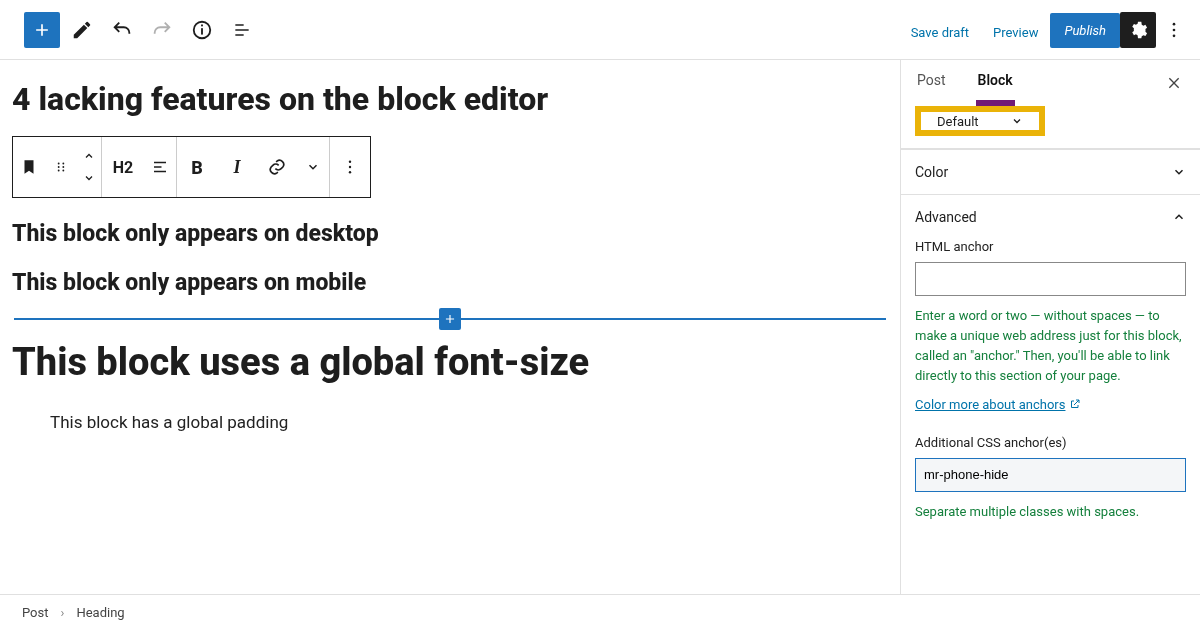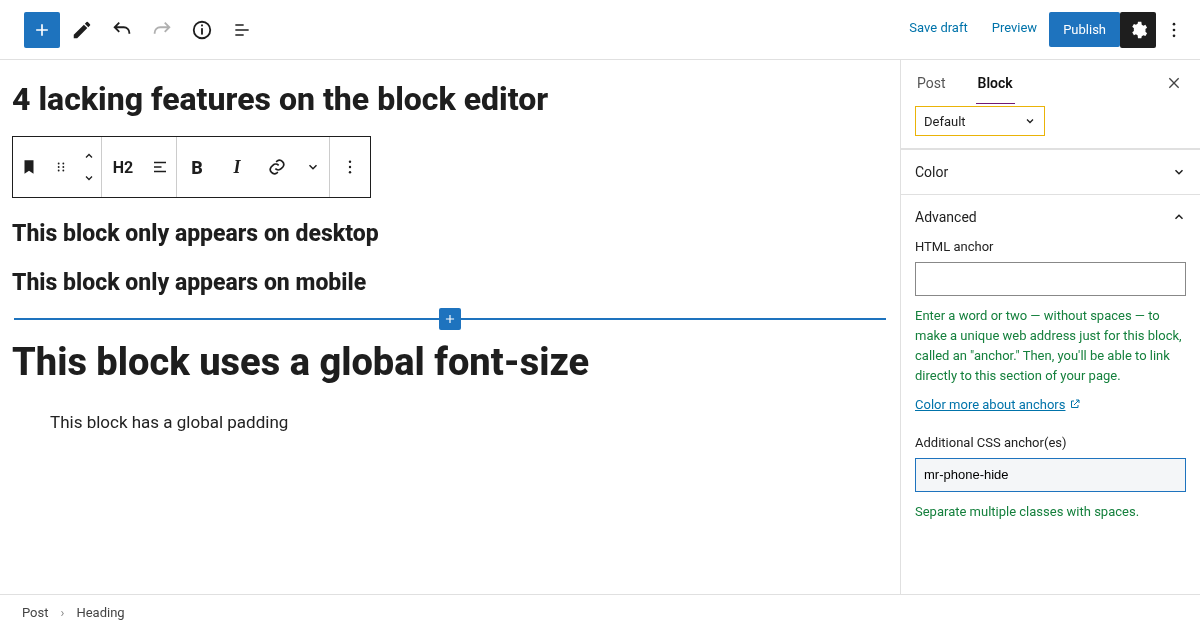--- a/index.html
+++ b/index.html
@@ -2,28 +2,28 @@
 <html><head>
 <meta charset="utf-8">
 <style>
   * { box-sizing: border-box; margin: 0; padding: 0; }
   body { font-family: -apple-system, BlinkMacSystemFont, "Segoe UI", Roboto, sans-serif; background: #fff; color: #1e1e1e; width: 1200px; height: 630px; overflow: hidden; }
   svg { display: block; }
 
   
   .top-bar { height: 60px; display: flex; align-items: center; justify-content: space-between; padding: 0 8px 0 24px; border-bottom: 1px solid #e0e0e0; }
   .top-left { display: flex; align-items: center; gap: 4px; }
-  .top-right { display: flex; align-items: flex-start; gap: 0; }
+  .top-right { display: flex; align-items: flex-end; gap: 0; }
 
   .sq-btn { width: 36px; height: 36px; display: flex; align-items: center; justify-content: center; border-radius: 2px; cursor: pointer; color: #1e1e1e; }
   .sq-btn.blue { background: #1e73be; color: #fff; }
   .sq-btn.black { background: #1e1e1e; color: #fff; }
 
   .text-link { font-size: 13px; color: #0073aa; padding: 8px 12px; cursor: pointer; }
-  .publish-btn { background: #1e73be; color: #fff; font-size: 13px; padding: 10px 14px; border-radius: 2px; cursor: pointer; }
+  .publish-btn { background: #1e73be; color: #fff; font-size: 13px; padding: 10px 14px; border-radius: 2px; cursor: pointer; font-style: italic; }
 
   
   .workspace { display: flex; height: 534px; }
   .canvas { flex: 1; padding: 20px 12px 0 12px; position: relative; }
   .sidebar { width: 300px; border-left: 1px solid #e0e0e0; display: flex; flex-direction: column; overflow: hidden; }
 
   
   .title { font-size: 32px; font-weight: 800; margin-bottom: 18px; }
 
   .block-toolbar { display: inline-flex; border: 1px solid #1e1e1e; margin-bottom: 22px; height: 62px; }
@@ -45,25 +45,25 @@
   .insert-plus { position: absolute; left: 50%; top: 50%; transform: translate(-50%,-50%); width: 22px; height: 22px; background: #1e73be; color: #fff; display:flex; align-items:center; justify-content:center; border-radius:2px; cursor:pointer; }
 
   
   .breadcrumb { height: 36px; border-top: 1px solid #e0e0e0; display:flex; align-items:center; gap: 12px; padding: 0 22px; font-size: 13px; color: #444; }
   .bc-sep { color: #888; }
 
   
   .tabs { display: flex; align-items: center; justify-content: space-between; padding: 0 14px; height: 46px; }
   .tab-row { display: flex; gap: 28px; }
   .tab { font-size: 14px; color: #555; padding: 12px 2px; cursor: pointer; }
-  .tab.active { color: #111; font-weight:600; border-bottom: 1px solid #701a75; }
+  .tab.active { color: #111; font-weight:600; border-bottom: 6px solid #701a75; }
   .close-x { font-size: 18px; color: #444; cursor: pointer; padding: 4px; }
 
   .select-row { padding: 0 14px 12px 14px; border-bottom: 1px solid #e0e0e0; }
-  .select { border: 1px solid #eab308; height: 30px; width: 130px; display:flex; align-items:center; justify-content:space-between; padding: 0 8px; font-size: 13px; cursor:pointer; }
+  .select { border: 6px solid #eab308; height: 30px; width: 130px; display:flex; align-items:center; justify-content:space-between; padding: 0 16px; font-size: 13px; cursor:pointer; }
 
   .panel-head { display:flex; align-items:center; justify-content:space-between; padding: 14px 14px; font-size: 14px; cursor:pointer; }
   .panel-sep { border-top: 1px solid #e0e0e0; }
 
   .adv-body { padding: 0 14px 14px 14px; }
   .field-label { font-size: 13px; margin-bottom: 8px; color: #222; }
   .text-input { width: 100%; height: 34px; border: 1px solid #888; padding: 0 8px; font-size: 13px; }
   .text-input.focus { border: 1.5px solid #1e73be; background: #f4f6f8; }
   .help-text { font-size: 13px; color: #15803d; line-height: 1.55; margin-top: 10px; }
   .learn-link { font-size: 13px; color: #0073aa; text-decoration: underline; display: inline-flex; align-items:center; gap:4px; margin-top: 10px; cursor:pointer; }

